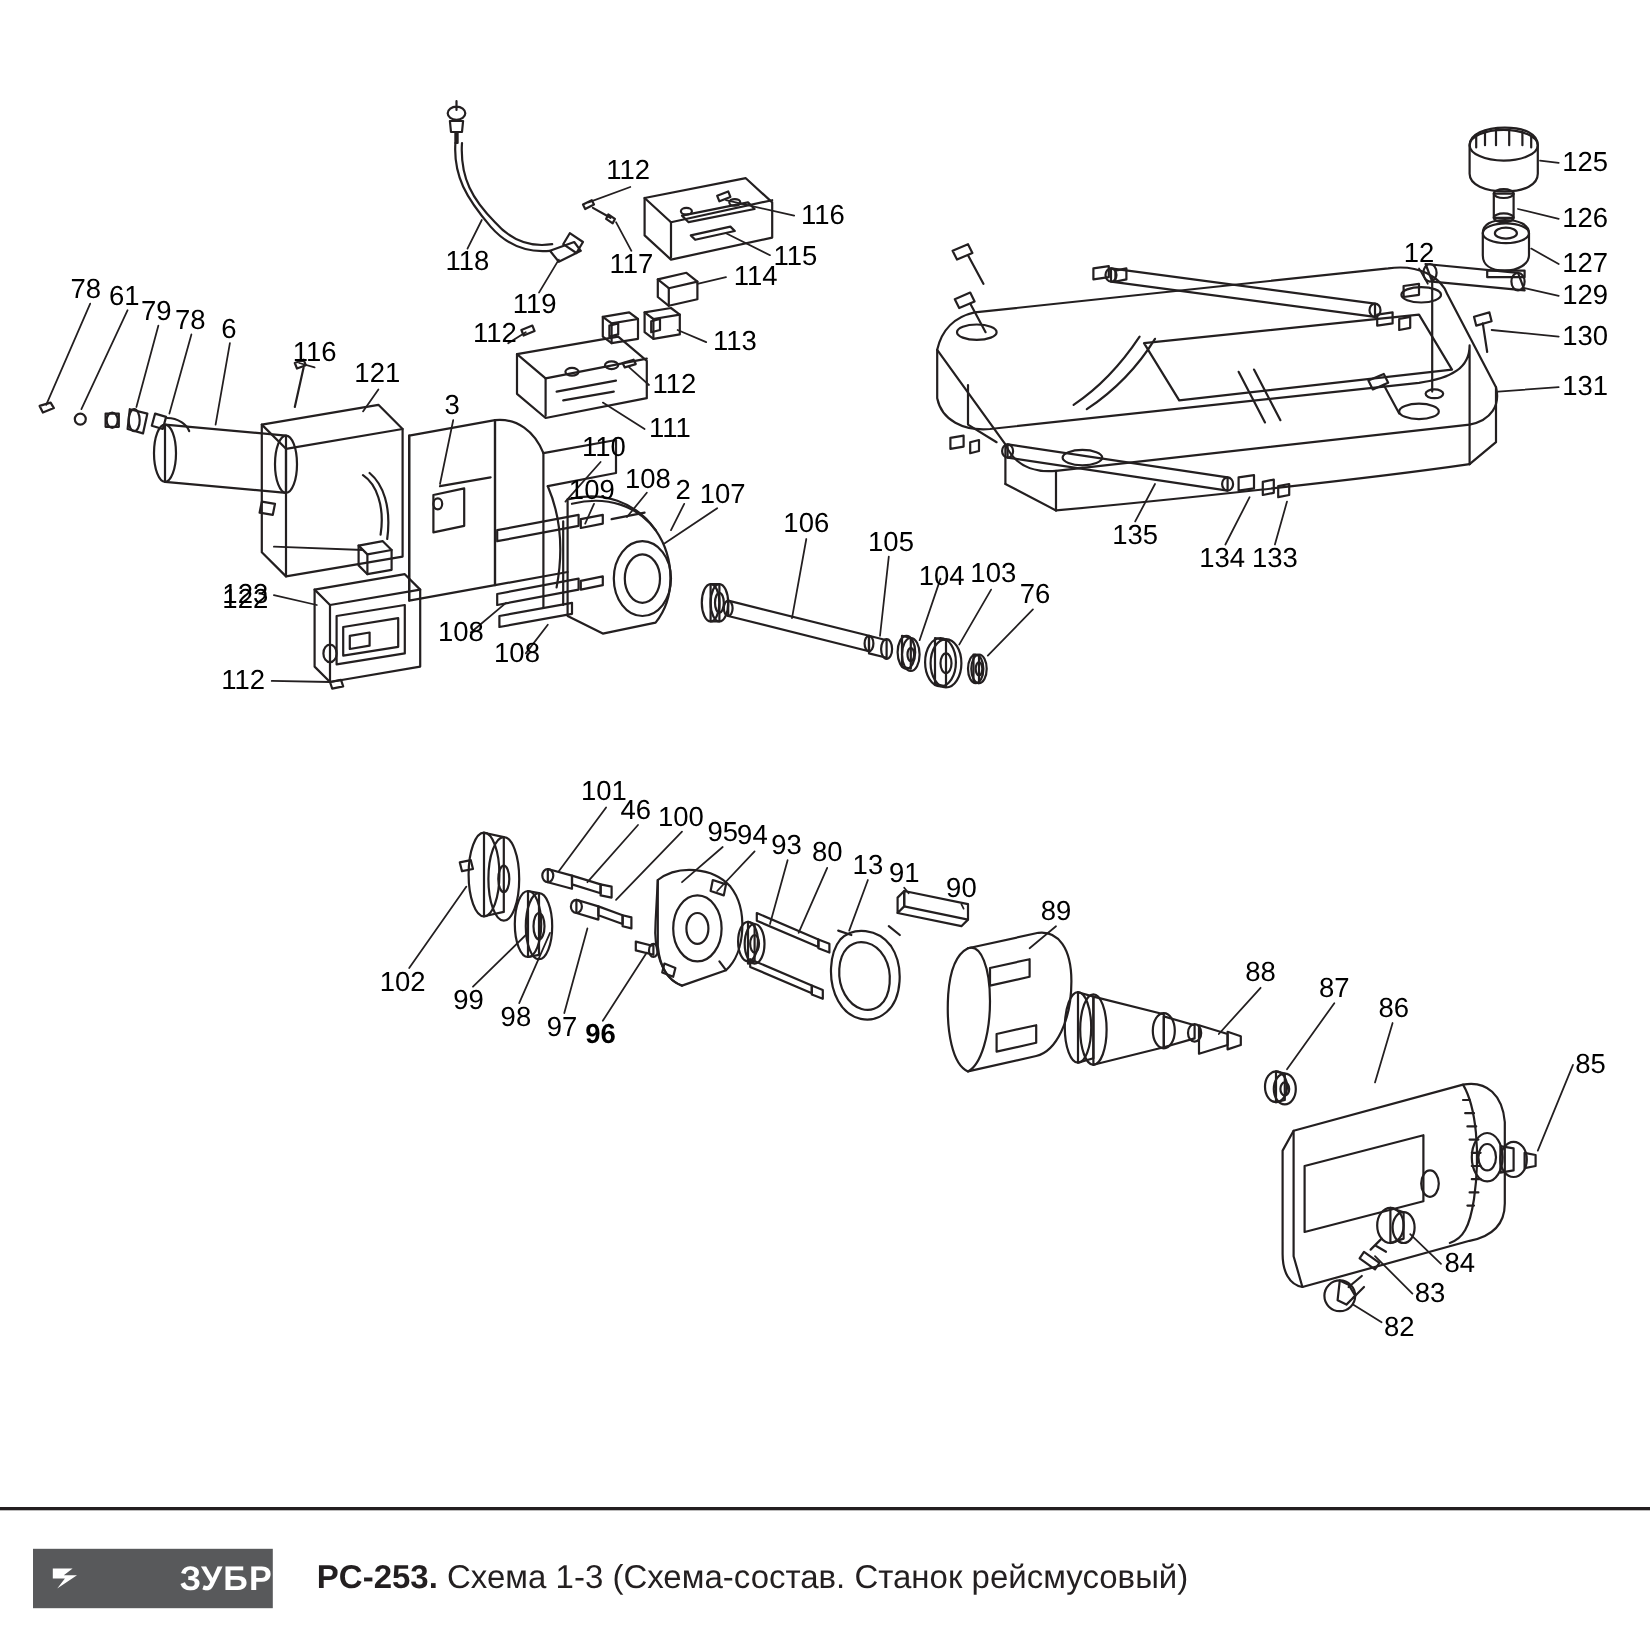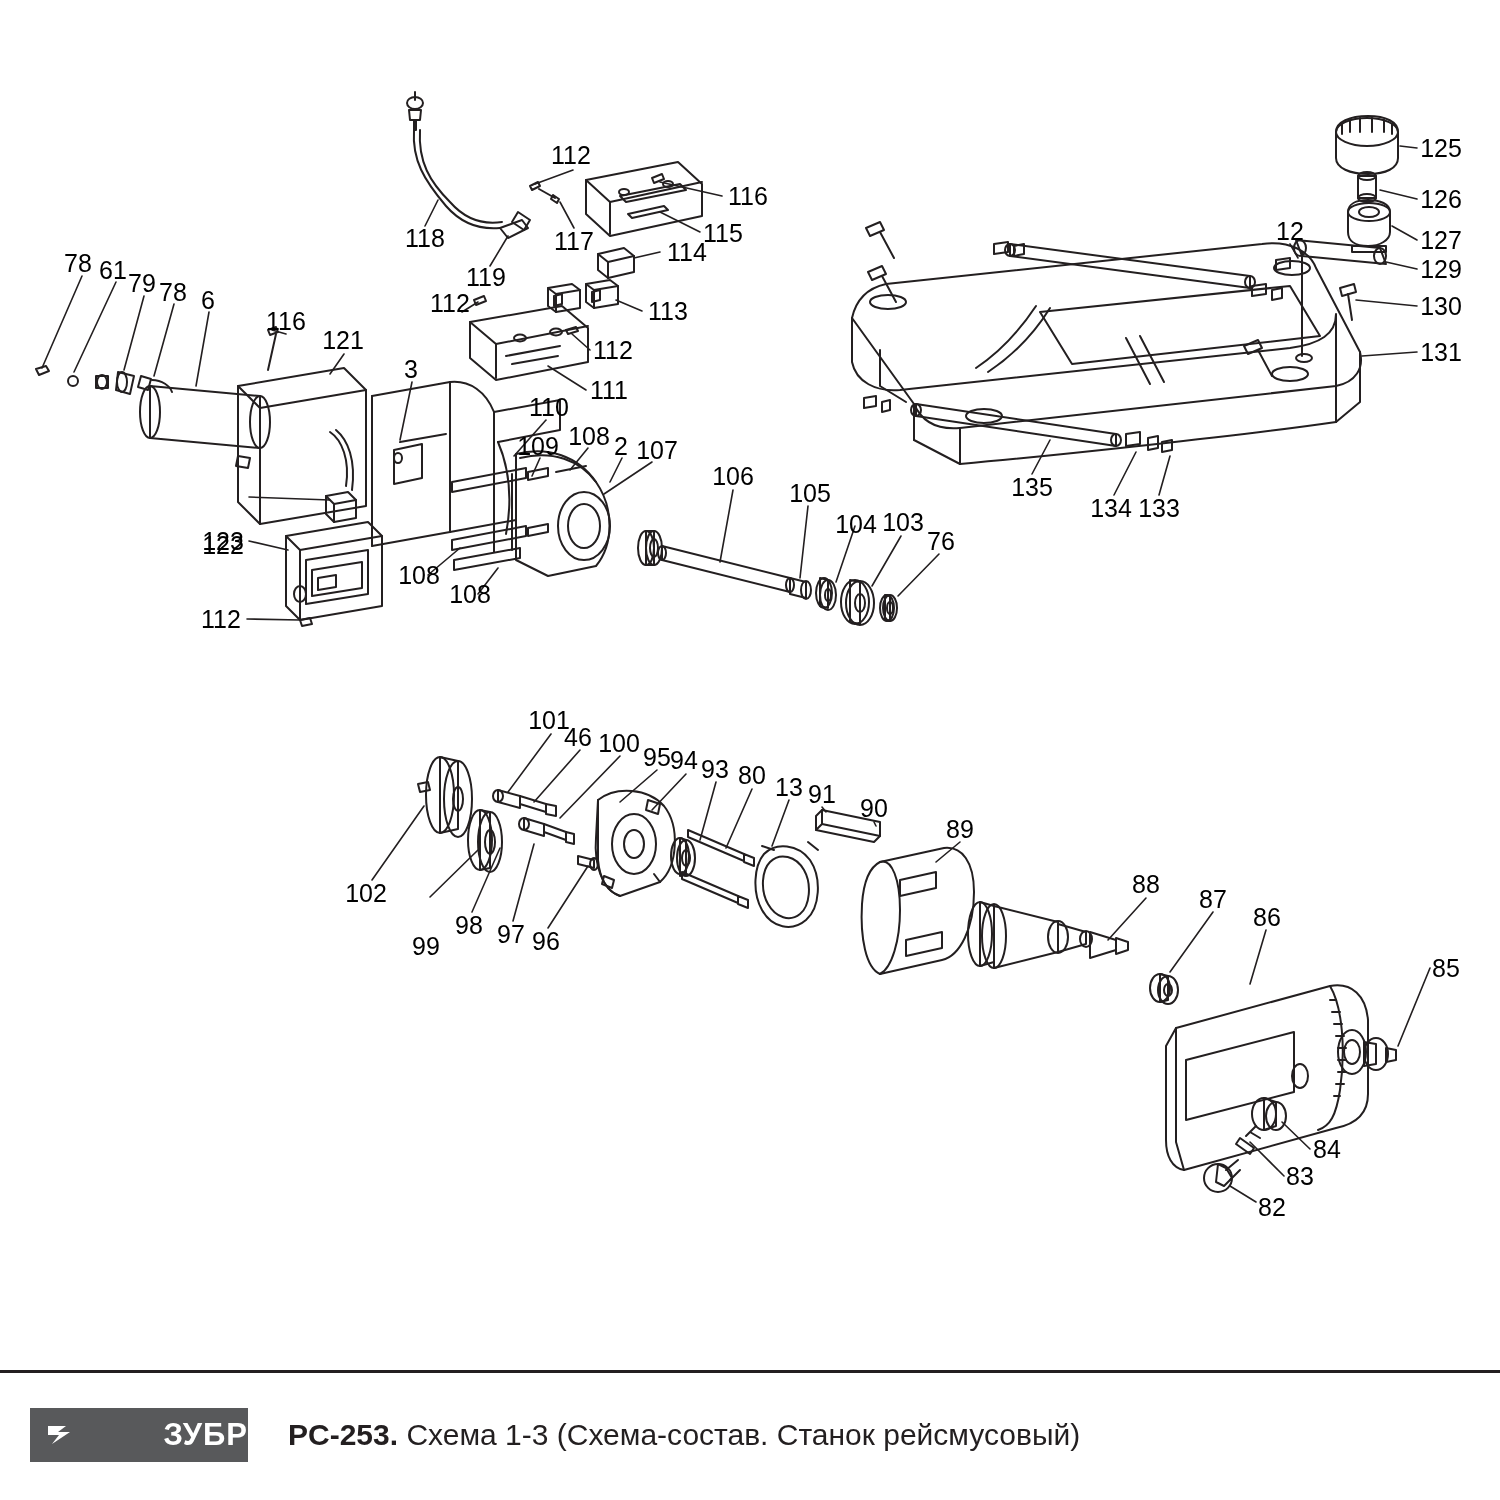--- a/index.html
+++ b/index.html
@@ -530,24 +530,24 @@
   <div class="callout-label" style="left:752px; top:775px;">80</div>
   <div class="callout-label" style="left:789px; top:787px;">13</div>
   <div class="callout-label" style="left:822px; top:794px;">91</div>
   <div class="callout-label" style="left:874px; top:808px;">90</div>
   <div class="callout-label" style="left:960px; top:829px;">89</div>
   <div class="callout-label" style="left:1146px; top:884px;">88</div>
   <div class="callout-label" style="left:1213px; top:899px;">87</div>
   <div class="callout-label" style="left:1267px; top:917px;">86</div>
   <div class="callout-label" style="left:1446px; top:968px;">85</div>
   <div class="callout-label" style="left:366px; top:893px;">102</div>
-  <div class="callout-label" style="left:426px; top:910px;margin-top:36px;">99</div>
+  <div class="callout-label" style="left:426px; top:910px;">99</div>
   <div class="callout-label" style="left:469px; top:925px;">98</div>
   <div class="callout-label" style="left:511px; top:934px;">97</div>
-  <div class="callout-label" style="left:546px; top:941px;">96</div>
+  <div class="callout-label" style="left:546px; top:941px;font-weight:bold;">96</div>
   <div class="callout-label" style="left:1327px; top:1149px;">84</div>
   <div class="callout-label" style="left:1300px; top:1176px;">83</div>
   <div class="callout-label" style="left:1272px; top:1207px;">82</div>
 
   <div id="footer-rule"></div>
 
   <div id="footer">
     <div id="brand-badge">
       <svg class="mark" viewBox="0 0 34 30">
         <path d="M2 6 L20 6 L12 12 L24 12 L6 24 L13 15 L2 15 Z" fill="#ffffff"></path>

